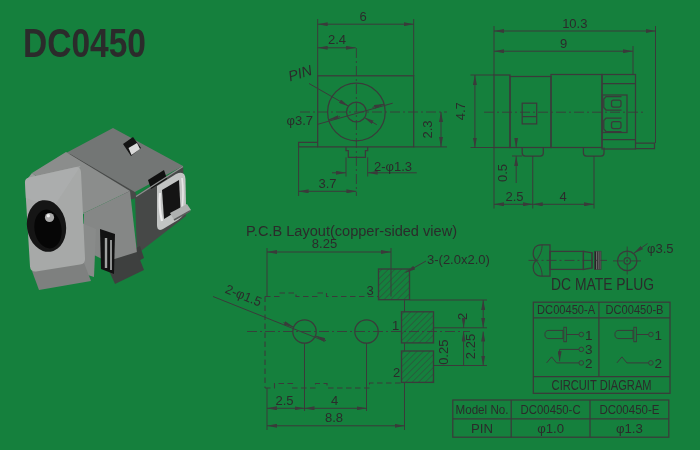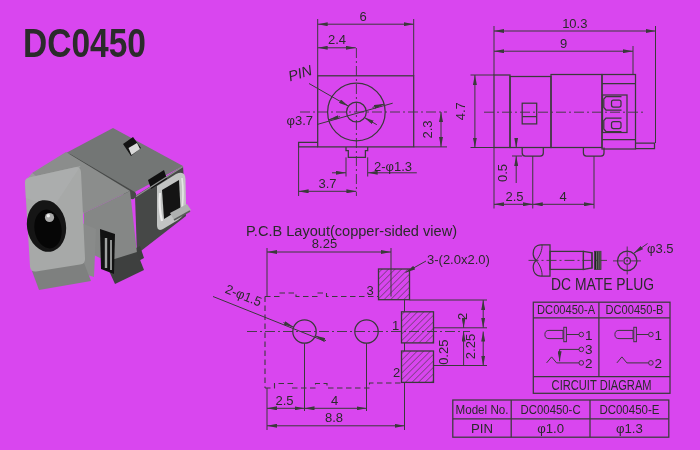--- a/index.html
+++ b/index.html
@@ -1,16 +1,16 @@
 <!DOCTYPE html>
 <html><head>
 <meta charset="utf-8">
 <style>
   html,body{margin:0;padding:0;background:#ffffff;}
-  #canvas{position:relative;width:700px;height:450px;background:#d946ef;overflow:hidden;
+  #canvas{position:relative;width:700px;height:450px;background:#15803d;overflow:hidden;
           font-family:"Liberation Sans",sans-serif;}
   svg text{fill:#2b2b2b;font-family:"Liberation Sans",sans-serif;}
   .dim{font-size:13px;}
   .thin{stroke:#3a3a3a;stroke-width:1;fill:none;}
   .main{stroke:#3a3a3a;stroke-width:1.25;fill:none;}
   .cl{stroke:#3a3a3a;stroke-width:0.9;fill:none;stroke-dasharray:10 3 2 3;}
   .dash{stroke:#3a3a3a;stroke-width:1.1;fill:none;stroke-dasharray:5.5 3.5;}
 </style>
 </head>
 <body>

